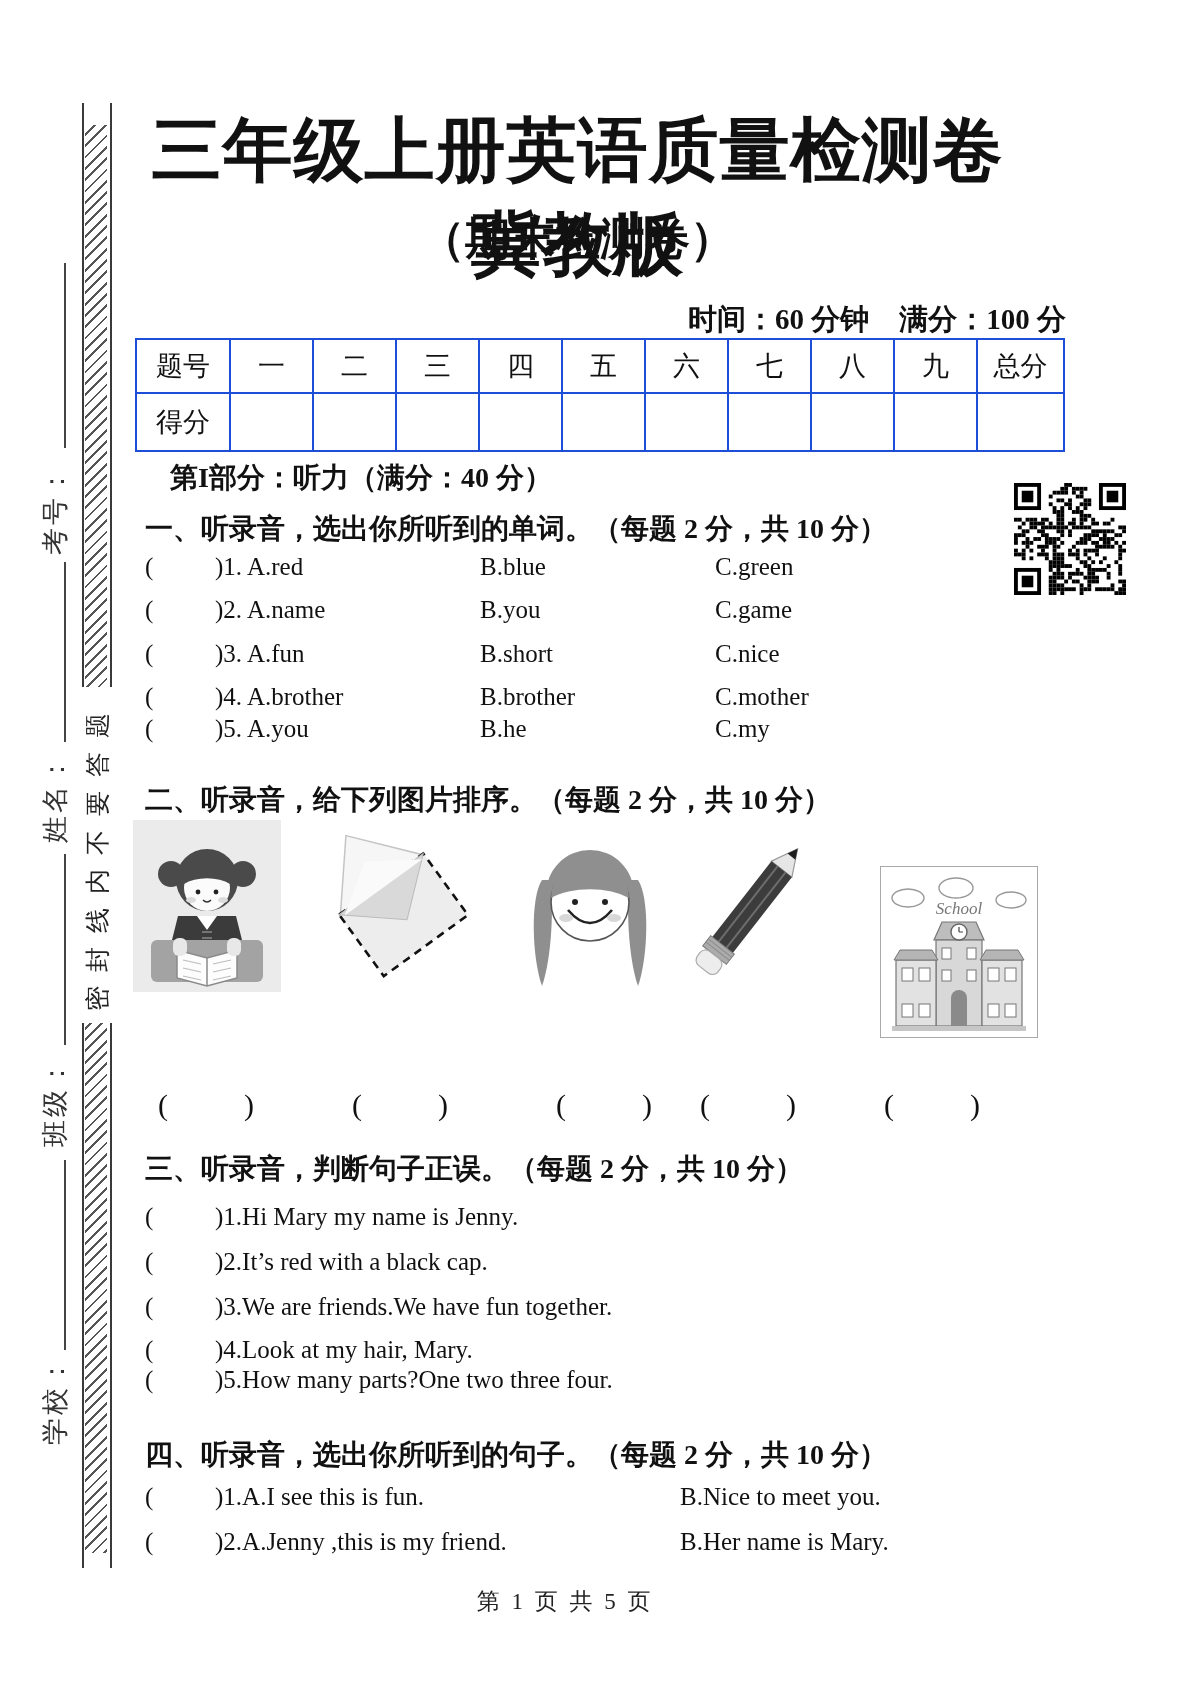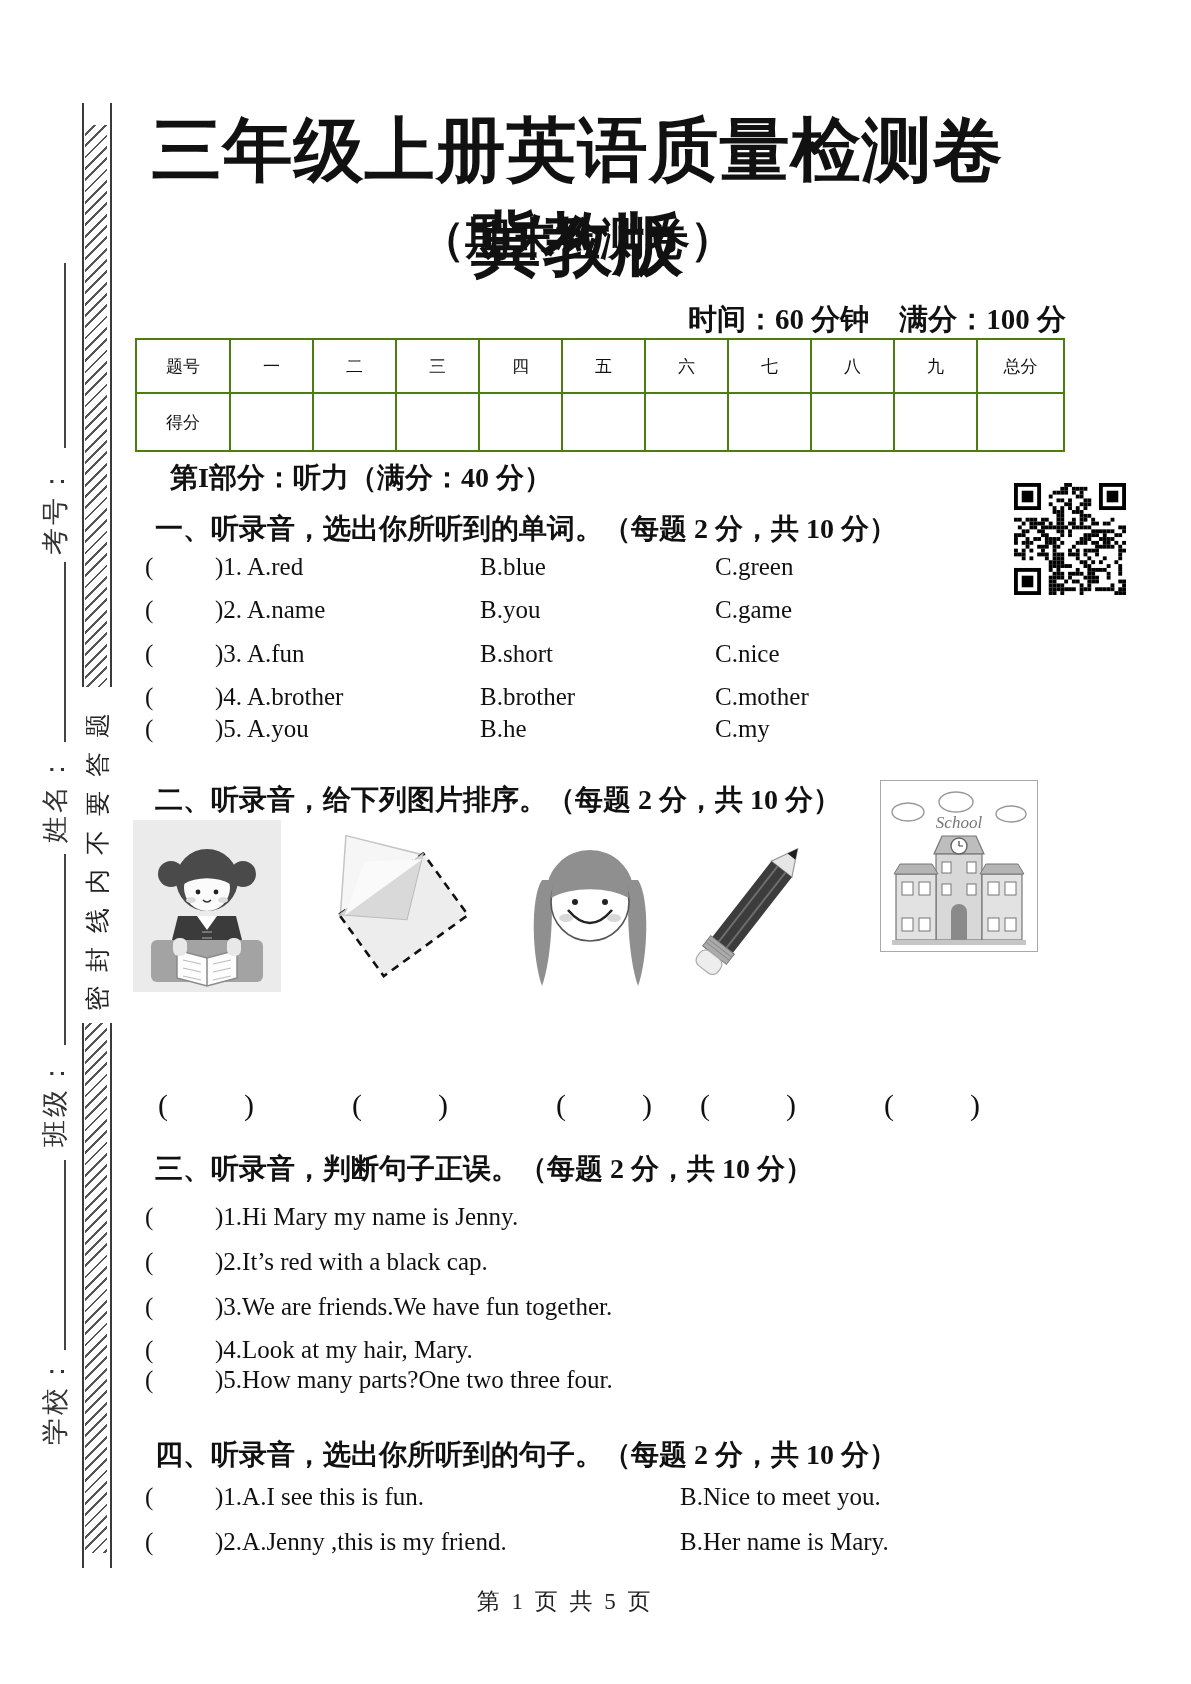--- a/index.html
+++ b/index.html
@@ -22,28 +22,28 @@
 
   
   .title{position:absolute;left:130px;top:104px;width:895px;text-align:center;
          font-size:70px;font-weight:bold;letter-spacing:1px;}
   .subtitle{position:absolute;left:130px;top:201px;width:895px;text-align:center;
             font-size:45px;font-weight:bold;margin-top:8px;}
   .time-row{position:absolute;left:688px;top:300px;font-size:29px;display:flex;gap:30px;white-space:nowrap;font-weight:bold;}
 
   
   table.score{position:absolute;left:135px;top:338px;border-collapse:collapse;table-layout:fixed;}
-  table.score td{border:2px solid #4d7c0f;text-align:center;font-size:17px;padding:0;}
+  table.score td{border:2px solid #1d4ed8;text-align:center;font-size:27px;padding:0;}
   table.score tr.r1 td{height:52px;} table.score tr.r2 td{height:56px;}
 
   .part-heading{position:absolute;left:170px;top:459px;width:890px;text-align:left;
                 font-size:28px;font-weight:bold;}
   .qr{position:absolute;left:1014px;top:483px;width:112px;height:112px;}
 
-  .sec-heading{position:absolute;left:145px;font-size:28px;font-weight:bold;white-space:nowrap;margin-left:10px;}
+  .sec-heading{position:absolute;left:145px;font-size:28px;font-weight:bold;white-space:nowrap;}
   .sh1{top:510px;} .sh2{top:781px;} .sh3{top:1150px;} .sh4{top:1436px;font-family:Liberation Serif, serif;}
 
   .qrow{position:absolute;left:145px;width:940px;height:34px;font-size:25px;white-space:nowrap;}
   .qrow span{position:absolute;top:0;}
   .qrow .c0{left:0;} .qrow .c1{left:70px;} .qrow .c2{left:335px;} .qrow .c3{left:570px;}
   .qrow .cb{left:535px;}
   .s1a{top:553px;} .s1b{top:596px;} .s1c{top:640px;} .s1d{top:683px;} .s1e{top:715px;}
   .s3a{top:1203px;} .s3b{top:1248px;} .s3c{top:1293px;} .s3d{top:1336px;} .s3e{top:1366px;}
   .s4a{top:1483px;} .s4b{top:1528px;}
 
@@ -524,21 +524,21 @@
         <polygon points="62,10 72,10 67,0" fill="#1e1e1e"></polygon>
         <rect x="54" y="26" width="26" height="96" fill="#3c3c3c"></rect>
         <path d="M62,26 L62,122 M72,26 L72,122" stroke="#6d6d6d" stroke-width="2"></path>
         <rect x="52" y="122" width="30" height="13" fill="#ababab" stroke="#777" stroke-width="1"></rect>
         <path d="M52,126 l30,0 m-30,4 l30,0" stroke="#8a8a8a" stroke-width="1"></path>
         <rect x="54" y="135" width="26" height="18" rx="7" fill="#ededed" stroke="#aaa" stroke-width="1.2"></rect>
       </g>
     </svg>
   </div>
 
-  <div class="pic" style="left:852px;top:780px;padding-left:28px;">
+  <div class="pic" style="left:852px;top:866px;padding-left:28px;">
     <svg width="158" height="172" viewBox="0 0 158 172">
       <rect x="0.5" y="0.5" width="157" height="171" fill="#fff" stroke="#a9a9a9"></rect>
       <g stroke="#999" fill="#fff" stroke-width="1.4">
         <ellipse cx="28" cy="32" rx="16" ry="9"></ellipse>
         <ellipse cx="76" cy="22" rx="17" ry="10"></ellipse>
         <ellipse cx="131" cy="34" rx="15" ry="8"></ellipse>
       </g>
       <text x="79" y="48" font-size="17" font-style="italic" fill="#777" text-anchor="middle">School</text>
       <polygon points="54,74 104,74 96,56 62,56" fill="#bdbdbd" stroke="#777" stroke-width="1.2"></polygon>
       <rect x="56" y="74" width="46" height="86" fill="#d8d8d8" stroke="#777" stroke-width="1.2"></rect>

